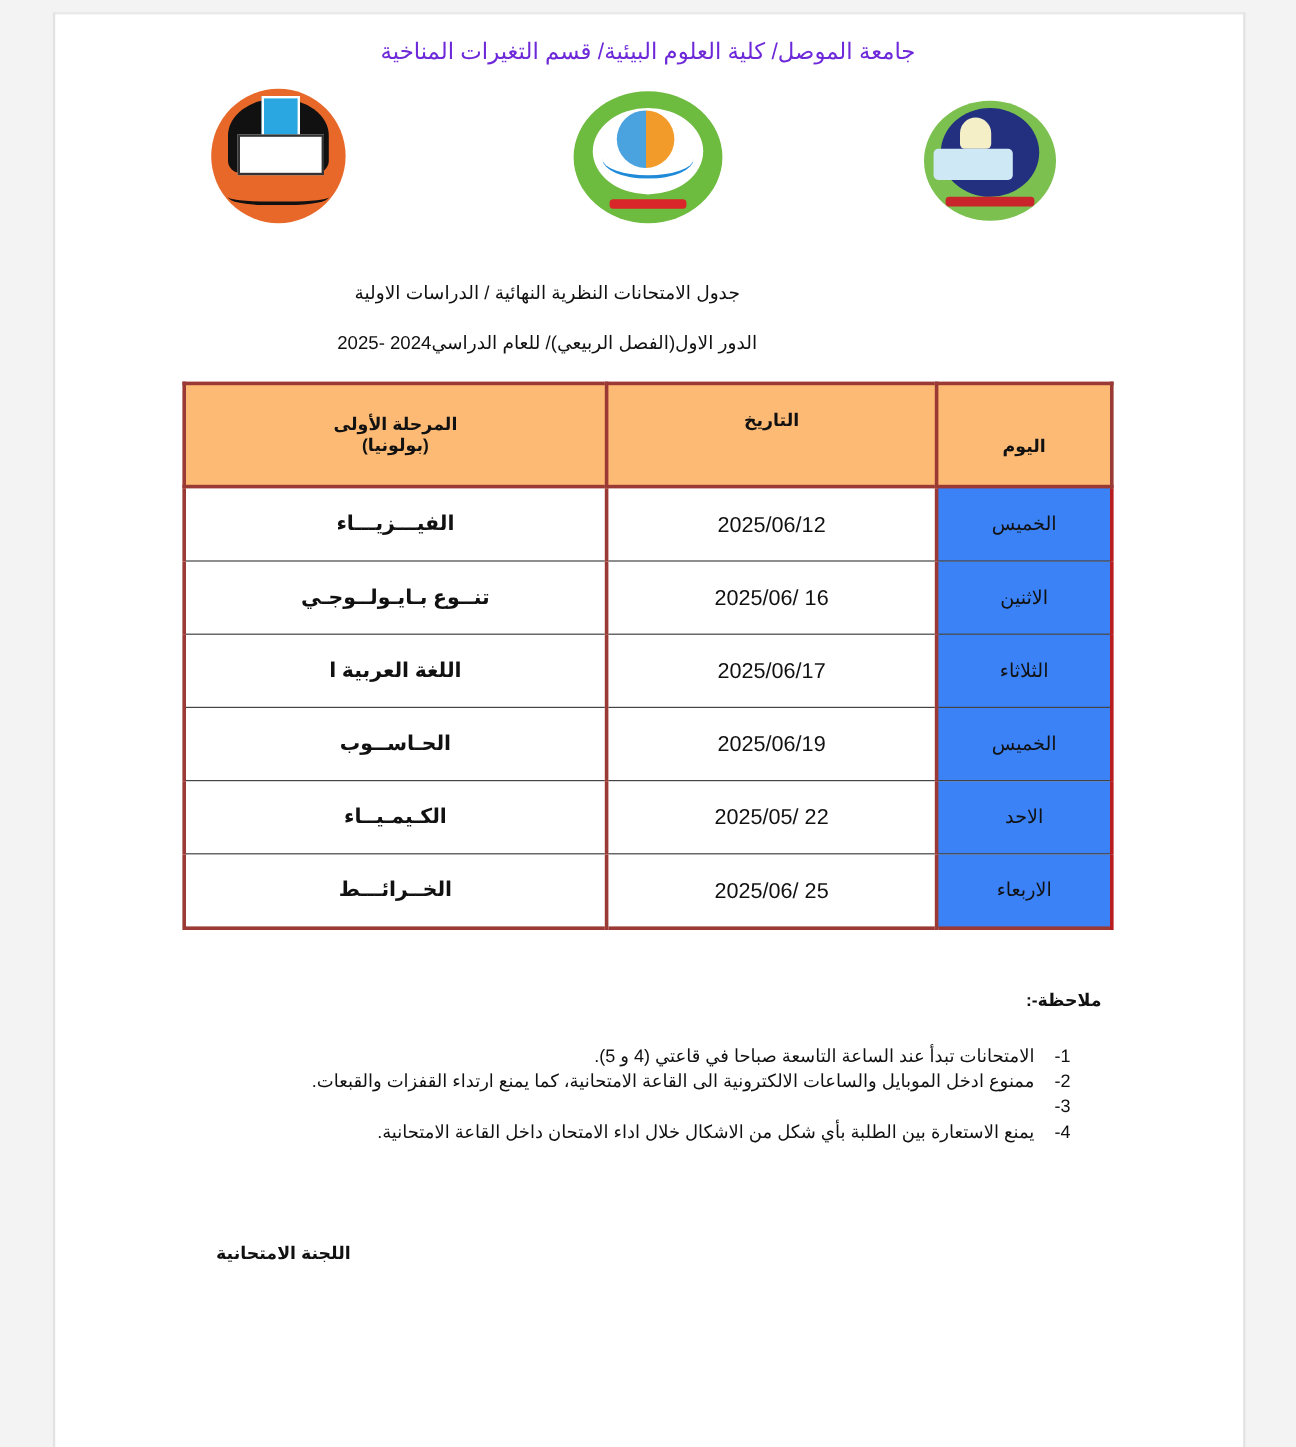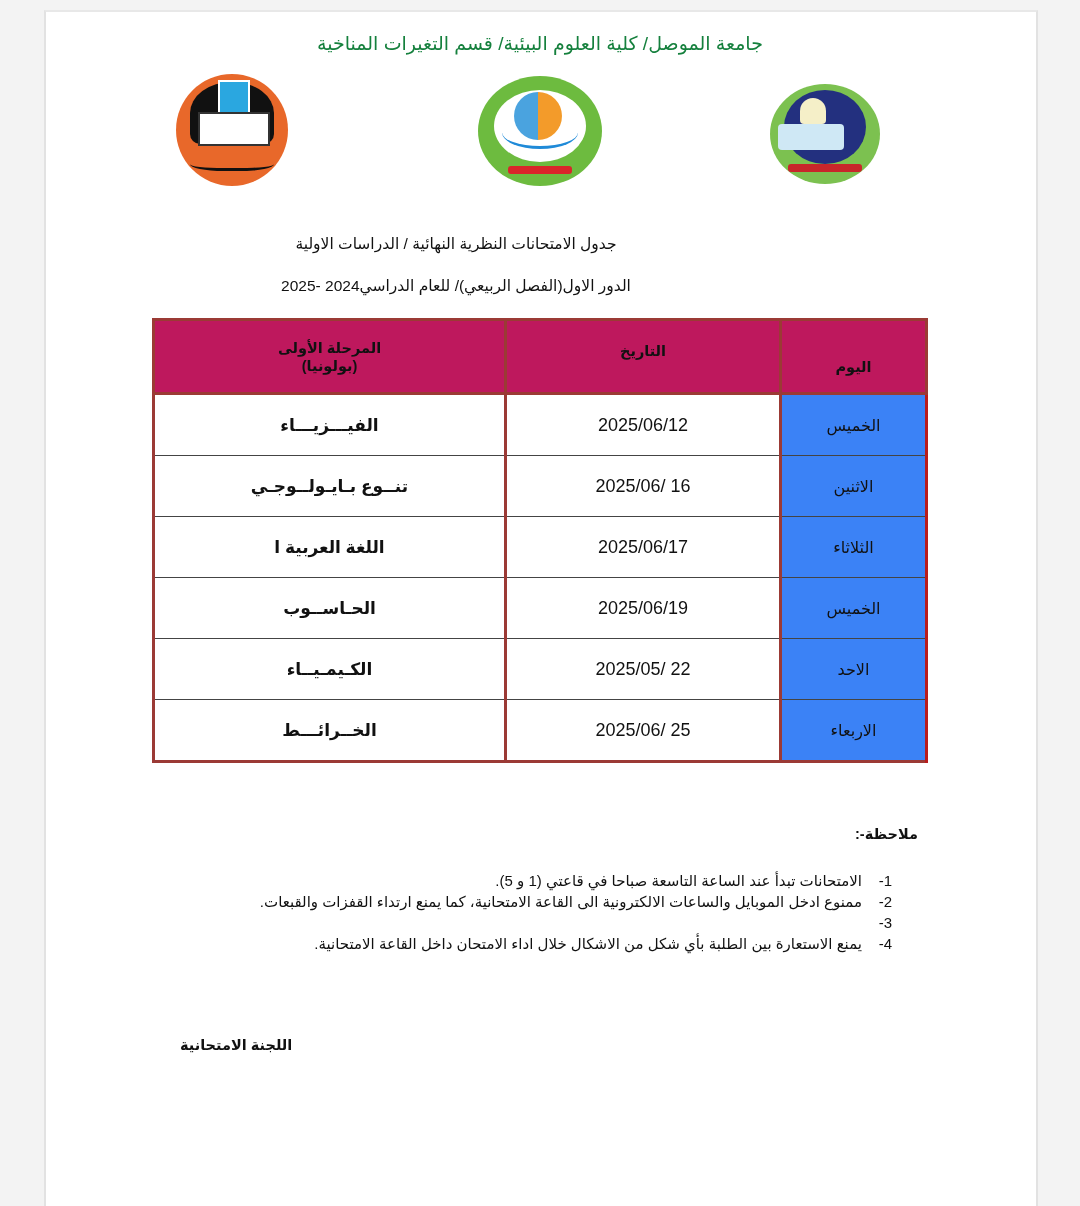--- a/index.html
+++ b/index.html
@@ -7,21 +7,21 @@
     width:1080px; height:1206px; background:#f3f3f3; position:relative; overflow:hidden;
     font-family:"Liberation Sans", "DejaVu Sans", sans-serif; color:#111;
   }
   .page {
     position:absolute; left:44px; top:10px; width:990px; height:1200px;
     background:#fff; border-left:2px solid #e2e2e2; border-right:2px solid #e2e2e2; border-top:2px solid #e8e8e8;
   }
 
   .title {
     position:absolute; top:32px; left:0; width:1080px; text-align:center; direction:rtl;
-    font-size:19px; color:#15803d;
+    font-size:19px; color:#6d28d9;
   }
   .logo { position:absolute; border-radius:50%; }
   .logo-l { left:176px; top:74px; width:112px; height:112px; background:#e8682a; }
   .logo-l .inner { position:absolute; left:14px; top:8px; width:84px; height:62px; background:#111; border-radius:50% 50% 10px 10px; }
   .logo-l .book { position:absolute; left:22px; top:38px; width:68px; height:30px; background:#fff; border:2px solid #333; }
   .logo-l .tower { position:absolute; left:42px; top:6px; width:28px; height:34px; background:#2aa7e0; border:2px solid #fff; }
   .logo-l .script { position:absolute; left:14px; top:80px; width:84px; height:14px; border-bottom:3px solid #111; border-radius:0 0 40% 40%; }
 
   .logo-m { left:478px; top:76px; width:124px; height:110px; background:#6dbb3f; border-radius:50%; }
   .logo-m .inner { position:absolute; left:16px; top:14px; width:92px; height:72px; background:#fff; border-radius:50%; }
@@ -38,25 +38,25 @@
   .sub { position:absolute; left:0; width:912px; text-align:center; direction:rtl; font-size:15.5px; }
   .sub1 { top:235px; }
   .sub2 { top:277px; }
 
   table.sched {
     position:absolute; left:152px; top:318px; width:776px; border-collapse:collapse; direction:rtl;
     border:3px solid #9b3a35;
   }
   table.sched td, table.sched th { text-align:center; vertical-align:middle; }
   table.sched th {
-    background:#be185d; height:58px; font-weight:bold; font-size:14.5px; color:#111;
+    background:#fdba74; height:58px; font-weight:bold; font-size:14.5px; color:#111;
     border:3px solid #9b3a35;
   }
   table.sched th.day-h { width:141px; padding-top:22px; height:36px; }
-  table.sched th.date-h { width:270px; padding-bottom:12px; }
+  table.sched th.date-h { width:270px; padding-bottom:24px; }
   table.sched th.subj-h { line-height:18px; }
   table.sched td { height:58px; border-top:1px solid #444; border-left:3px solid #9b3a35; border-right:3px solid #b91c1c; }
   td.day { background:#3b82f6; font-size:16px; }
   td.date { font-size:18px; direction:ltr; }
   td.subj { font-weight:bold; font-size:17px; letter-spacing:1px; }
 
   .notes-title { position:absolute; right:162px; top:826px; direction:rtl; font-weight:bold; font-size:14.5px; }
   .notes { position:absolute; right:188px; top:870px; direction:rtl; font-size:15px; line-height:21px; }
   .note { display:flex; direction:rtl; white-space:nowrap; }
   .note .num { width:30px; display:inline-block; }
@@ -132,21 +132,21 @@
     <td class="date">2025/06/ 25</td>
     <td class="subj">الخــرائـــط</td>
   </tr>
 </tbody>
   </table>
 
 <div class="notes-title">ملاحظة-:</div>
 <div class="notes">
   <div class="note">
     <span class="num">1-</span>
-    <span class="txt">الامتحانات تبدأ عند الساعة التاسعة صباحا في قاعتي (1 و 5).</span>
+    <span class="txt">الامتحانات تبدأ عند الساعة التاسعة صباحا في قاعتي (4 و 5).</span>
   </div>
   <div class="note">
     <span class="num">2-</span>
     <span class="txt">ممنوع ادخل الموبايل والساعات الالكترونية الى القاعة الامتحانية، كما يمنع ارتداء القفزات والقبعات.</span>
   </div>
   <div class="note">
     <span class="num">3-</span>
   </div>
   <div class="note">
     <span class="num">4-</span>

